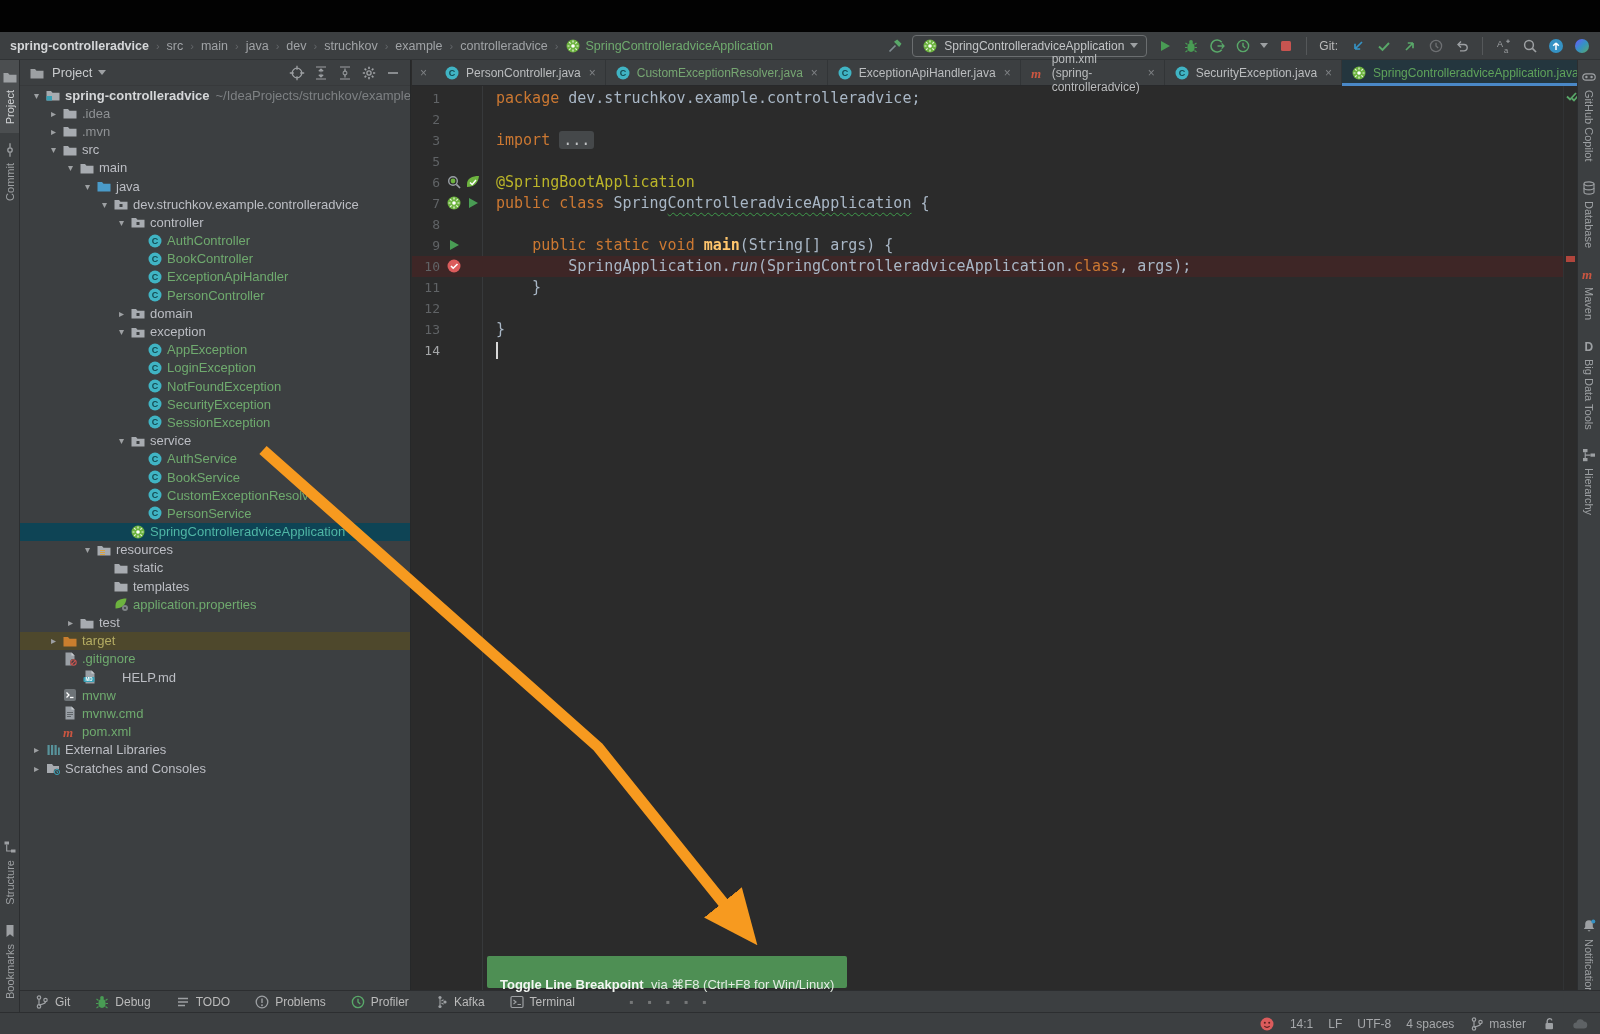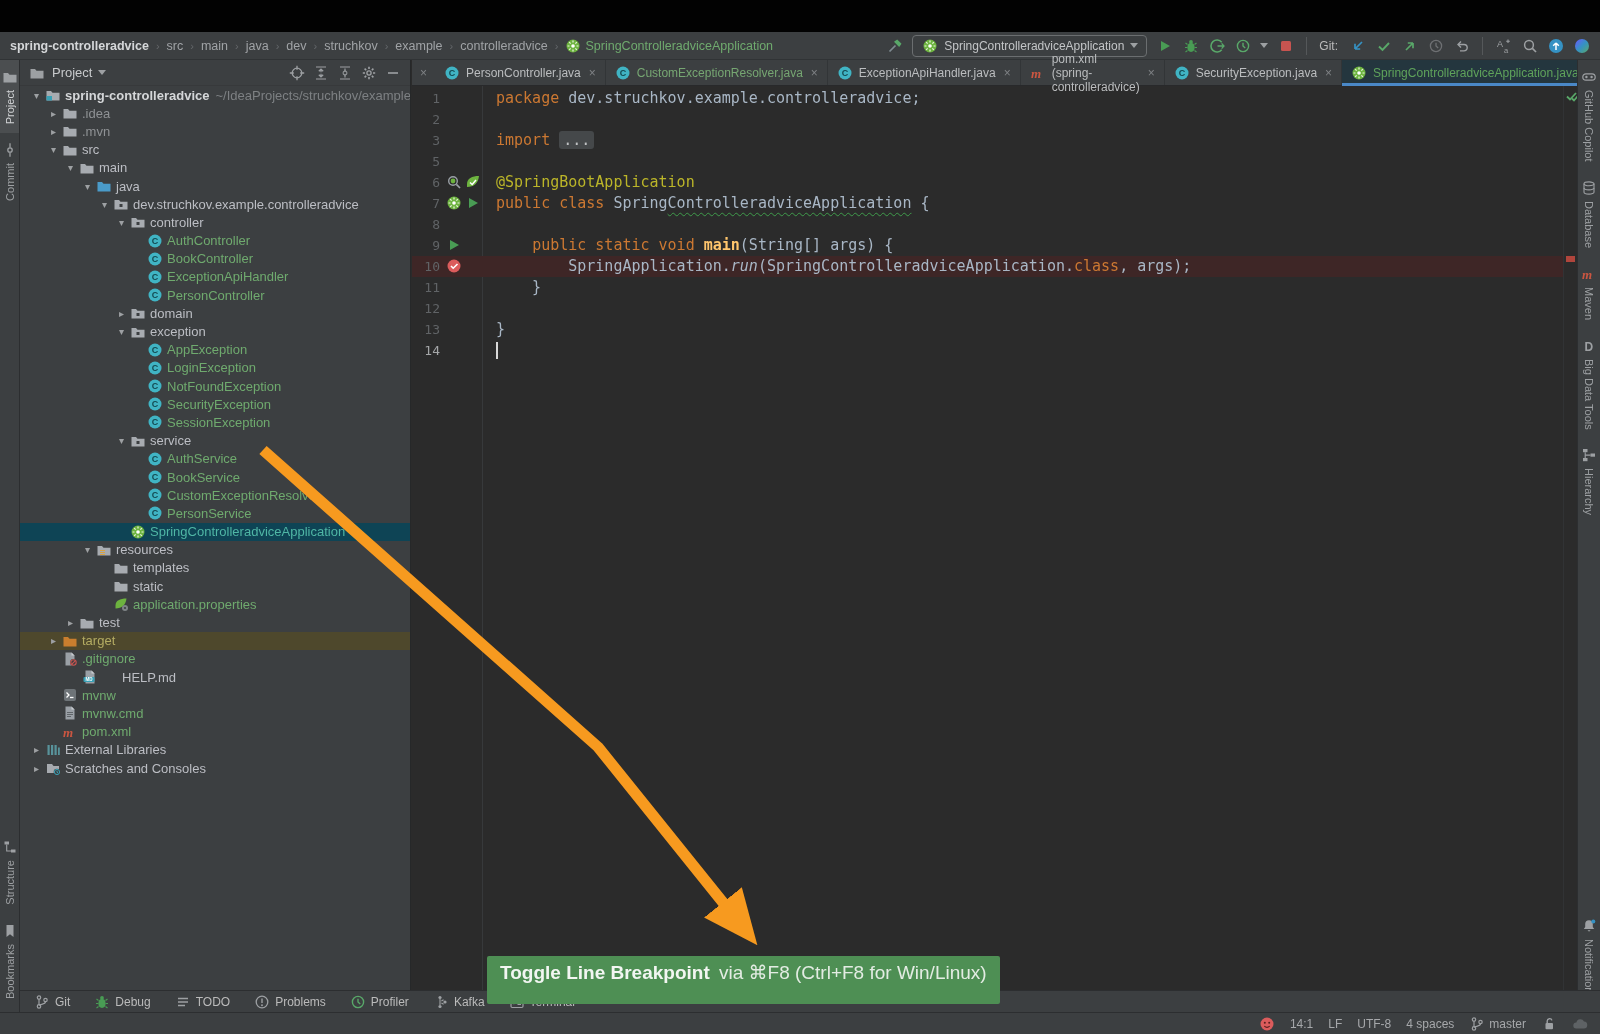--- a/index.html
+++ b/index.html
@@ -85,22 +85,22 @@
   .btoolbar .titem { display:flex; align-items:center; gap:5px; cursor:pointer; }
   .btoolbar .ghost { display:flex; gap:14px; opacity:.45; margin-left:30px; }
   .statusbar { position:absolute; left:0; right:0; top:1012px; height:22px; background:#3c3f41; border-top:1px solid #2c2e30;
                display:flex; align-items:center; font-size:12px; color:#a6a8ab; padding:0 12px; }
   .statusbar .msg { display:flex; align-items:center; gap:8px; }
   .statusbar .right { margin-left:auto; display:flex; align-items:center; gap:15px; }
   .statusbar .right .sitem { display:flex; align-items:center; gap:4px; cursor:pointer; }
 
   
   .arrow-svg { position:absolute; left:0; top:0; width:1600px; height:1034px; pointer-events:none; z-index:50; }
-  .bptooltip { position:absolute; left:487px; top:956px; height:48px; line-height:34px; background:var(--ttbg);
-               color:#e3ece3; font-size:19px; padding:0 13px; border-radius:2px; z-index:60; white-space:nowrap; }
+  .bptooltip { position:absolute; left:487px; top:956px; height:32px; line-height:34px; background:var(--ttbg);
+               color:#e3ece3; font-size:13px; padding:12px 13px; border-radius:2px; z-index:60; white-space:nowrap; }
   .bptooltip b { color:#f2f6f2; margin-right:4px; }
 </style>
 </head>
 <body>
 
 <div id="app">
   <div class="menubar"></div>
 
   <div class="navbar">
     <div class="crumbs" id="crumbs">
@@ -595,30 +595,30 @@
           </span>
           <span class="tlabel">resources</span>
         </div>
         <div class="trow" style="padding-left: 76px;">
           <span class="chev"></span>
           <span class="ticon">
             <svg width="16" height="16" viewBox="0 0 16 16" xmlns="http://www.w3.org/2000/svg">
               <path d="M1.5 4 L6 4 L7.5 5.7 L14.5 5.7 L14.5 13.5 L1.5 13.5 Z" fill="#a7abb0"></path>
             </svg>
           </span>
+          <span class="tlabel">static</span>
+        </div>
+        <div class="trow" style="padding-left: 76px;">
+          <span class="chev"></span>
+          <span class="ticon">
+            <svg width="16" height="16" viewBox="0 0 16 16" xmlns="http://www.w3.org/2000/svg">
+              <path d="M1.5 4 L6 4 L7.5 5.7 L14.5 5.7 L14.5 13.5 L1.5 13.5 Z" fill="#a7abb0"></path>
+            </svg>
+          </span>
           <span class="tlabel">templates</span>
-        </div>
-        <div class="trow" style="padding-left: 76px;">
-          <span class="chev"></span>
-          <span class="ticon">
-            <svg width="16" height="16" viewBox="0 0 16 16" xmlns="http://www.w3.org/2000/svg">
-              <path d="M1.5 4 L6 4 L7.5 5.7 L14.5 5.7 L14.5 13.5 L1.5 13.5 Z" fill="#a7abb0"></path>
-            </svg>
-          </span>
-          <span class="tlabel">static</span>
         </div>
         <div class="trow" style="padding-left: 76px;">
           <span class="chev"></span>
           <span class="ticon">
             <svg width="16" height="16" viewBox="0 0 16 16" xmlns="http://www.w3.org/2000/svg">
               <path d="M2.5 9.5c0-5 4.5-7 11-7-.8 6.5-4.5 10-11 10z" fill="#6db33f"></path>
               <circle cx="12" cy="12" r="3" fill="#7f8487"></circle>
               <circle cx="12" cy="12" r="1.1" fill="#3c3f41"></circle>
             </svg>
           </span>

